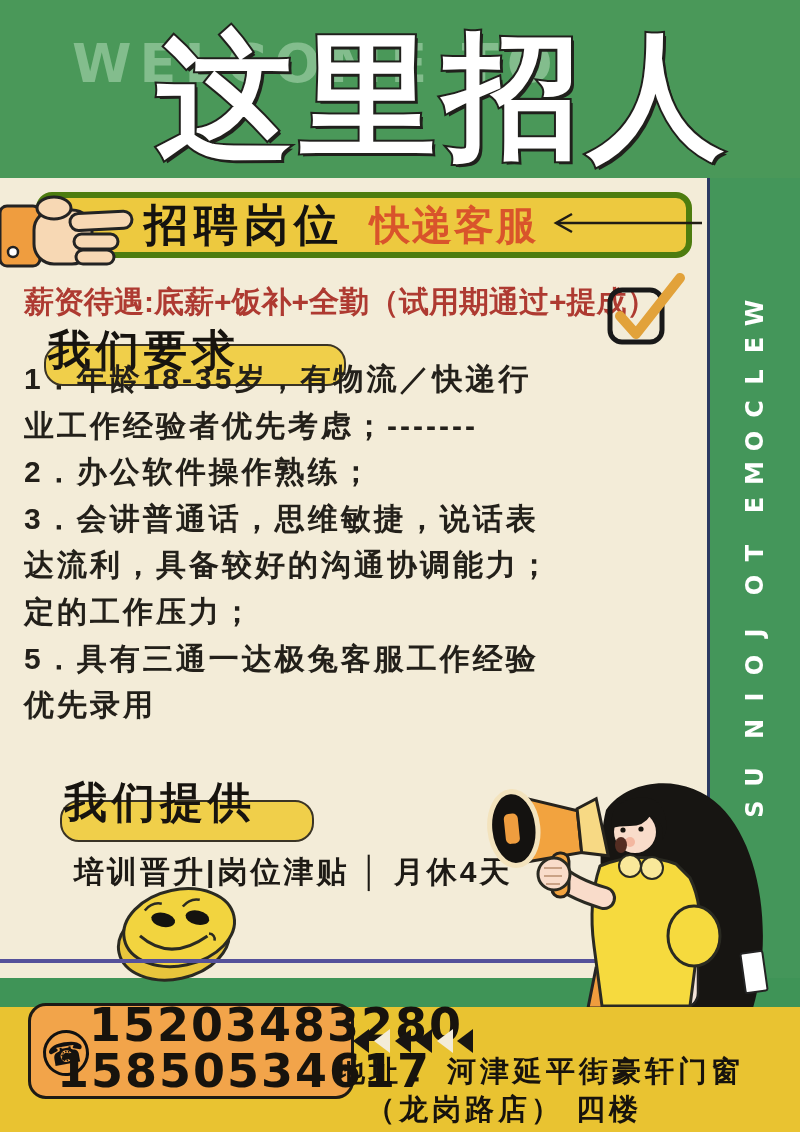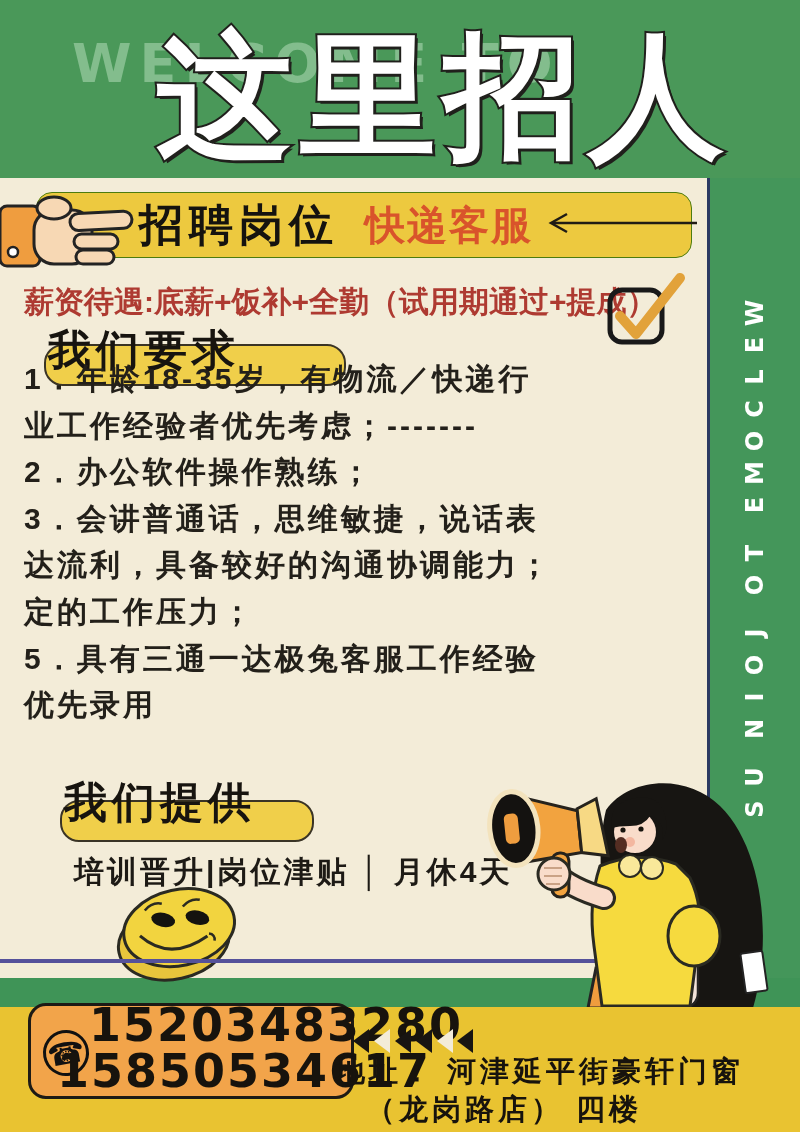--- a/index.html
+++ b/index.html
@@ -22,21 +22,21 @@
   
   .main{position:absolute;left:0;top:178px;width:707px;height:800px;background:#f3ecd8;}
   
   .sidebar{position:absolute;left:707px;top:178px;width:93px;height:800px;background:#44965a;border-left:3px solid #2c3a63;box-sizing:border-box;z-index:1;}
   .vtext{position:absolute;left:0;right:0;top:122px;display:flex;flex-direction:column;align-items:center;gap:6px;}
   .vletter{display:block;height:26px;line-height:26px;font-size:24px;font-weight:bold;color:#ffffff;transform:rotate(-90deg);font-family:"DejaVu Sans",sans-serif;}
   .vgap{display:block;height:10px;}
   
   .banner{
     position:absolute;left:36px;top:192px;width:656px;height:66px;box-sizing:border-box;
-    background:#edc93f;border:1px solid #4d7c0f;border-radius:16px;z-index:2;
+    background:#edc93f;border:6px solid #4d7c0f;border-radius:16px;z-index:2;
     display:flex;align-items:center;
   }
   .banner-label{margin-left:102px;font-size:44px;font-weight:900;color:#15130f;letter-spacing:6px;white-space:nowrap;}
   .banner-position{margin-left:26px;font-size:40px;font-weight:900;color:#d9542b;letter-spacing:2px;white-space:nowrap;}
   .banner-arrow{margin-left:8px;}
   .hand-icon{position:absolute;left:-2px;top:186px;z-index:3;}
   
   .salary{position:absolute;left:24px;top:282px;width:580px;font-size:30px;font-weight:bold;color:#ae3a31;white-space:nowrap;z-index:2;}
   .checkbox-icon{position:absolute;left:604px;top:272px;z-index:2;}
   

